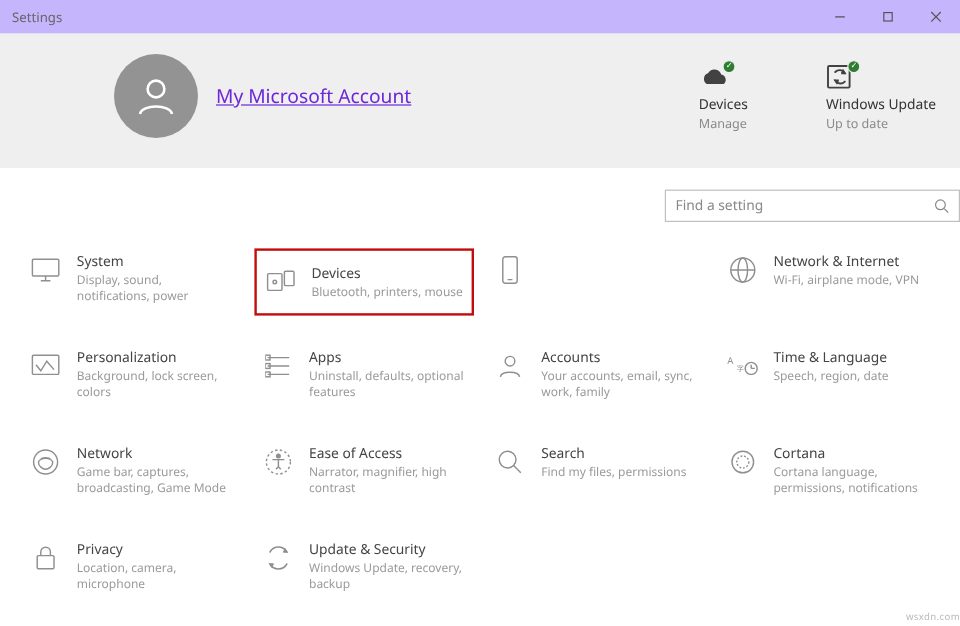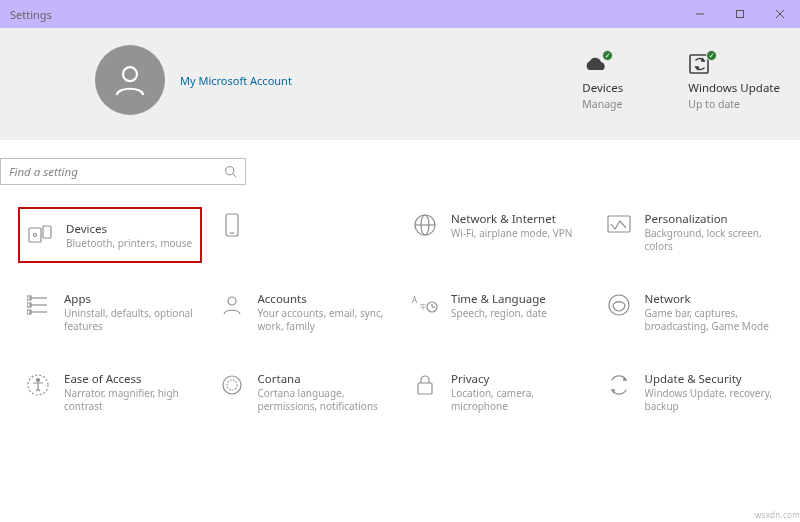--- a/index.html
+++ b/index.html
@@ -22,32 +22,31 @@
   .header {
     background: #efefef; height: 112px; display: flex;
     align-items: center; padding: 0 20px 8px 95px;
   }
   .avatar-wrap { display: flex; align-items: center; gap: 15px; flex: 1; }
   .avatar {
     width: 70px; height: 70px; border-radius: 50%;
     background: #939393; display: flex; align-items: center;
     justify-content: center; color: #fff;
   }
-  .account-name { color: #0369a1; font-size: 11px; }
+  .account-name { color: #6d28d9; font-size: 16px; text-decoration: underline; }
   .header-tiles { display: flex; gap: 65px; }
   .header-tile { display: flex; flex-direction: column; gap: 2px; }
   .tile-icon {
     height: 28px; display: flex; align-items: center; color: #424242;
   }
   .tile-title { font-size: 11.5px; color: #333; }
   .tile-sub { font-size: 10.5px; color: #8a8a8a; }
   .search-row {
-    display: flex; justify-content: flex-start;
+    display: flex; justify-content: flex-end;
     padding: 18px 0 22px 0;
-    font-style: italic;
   }
   .search {
     width: 246px; height: 27px; border: 1px solid #bfbfbf;
     display: flex; align-items: center; padding: 0 8px;
     font-size: 11.5px; color: #888;
   }
   .search span:first-child { flex: 1; }
   .grid {
     display: grid;
     grid-template-columns: repeat(4, 1fr);
@@ -149,20 +148,33 @@
       <svg width="13" height="13" viewBox="0 0 16 16" fill="none" stroke="#888" stroke-width="1.2">
           <circle cx="7" cy="7" r="5"></circle>
           <line x1="11" y1="11" x2="15" y2="15"></line>
         </svg>
     </span>
   </div>
 </div>
 
 <div class="grid">
 
+  <div class="cat">
+    <div class="cat-icon">
+      <svg width="26" height="22" viewBox="0 0 26 22" fill="none" stroke="#8f8f8f" stroke-width="1.2">
+          <rect x="2" y="2" width="22" height="14" rx="1"></rect>
+          <line x1="9" y1="20" x2="17" y2="20"></line>
+          <line x1="13" y1="16" x2="13" y2="20"></line>
+        </svg>
+    </div>
+    <div class="cat-txt">
+      <span class="cat-title">System</span>
+      <span class="cat-desc">Display, sound, notifications, power</span>
+    </div>
+  </div>
 
   <div class="cat hl">
     <div class="cat-icon">
       <svg width="26" height="22" viewBox="0 0 26 22" fill="none" stroke="#8f8f8f" stroke-width="1.2">
           <rect x="2" y="4" width="12" height="14" rx="1"></rect>
           <rect x="16" y="2" width="8" height="12" rx="1"></rect>
           <circle cx="8" cy="11" r="1.5"></circle>
         </svg>
     </div>
     <div class="cat-txt">
@@ -273,20 +285,32 @@
           <circle cx="12" cy="7" r="1.5" fill="#8f8f8f"></circle>
           <path d="M7 10h10M12 10v6M10 18l2-2 2 2"></path>
         </svg>
     </div>
     <div class="cat-txt">
       <span class="cat-title">Ease of Access</span>
       <span class="cat-desc">Narrator, magnifier, high contrast</span>
     </div>
   </div>
 
+  <div class="cat">
+    <div class="cat-icon">
+      <svg width="22" height="22" viewBox="0 0 22 22" fill="none" stroke="#8f8f8f" stroke-width="1.2">
+          <circle cx="9" cy="9" r="7"></circle>
+          <line x1="14" y1="14" x2="20" y2="20"></line>
+        </svg>
+    </div>
+    <div class="cat-txt">
+      <span class="cat-title">Search</span>
+      <span class="cat-desc">Find my files, permissions</span>
+    </div>
+  </div>
 
   <div class="cat">
     <div class="cat-icon">
       <svg width="22" height="22" viewBox="0 0 22 22" fill="none" stroke="#8f8f8f" stroke-width="1.2">
           <circle cx="11" cy="11" r="9"></circle>
           <circle cx="11" cy="11" r="5" stroke-dasharray="1.5 1.5"></circle>
         </svg>
     </div>
     <div class="cat-txt">
       <span class="cat-title">Cortana</span>

